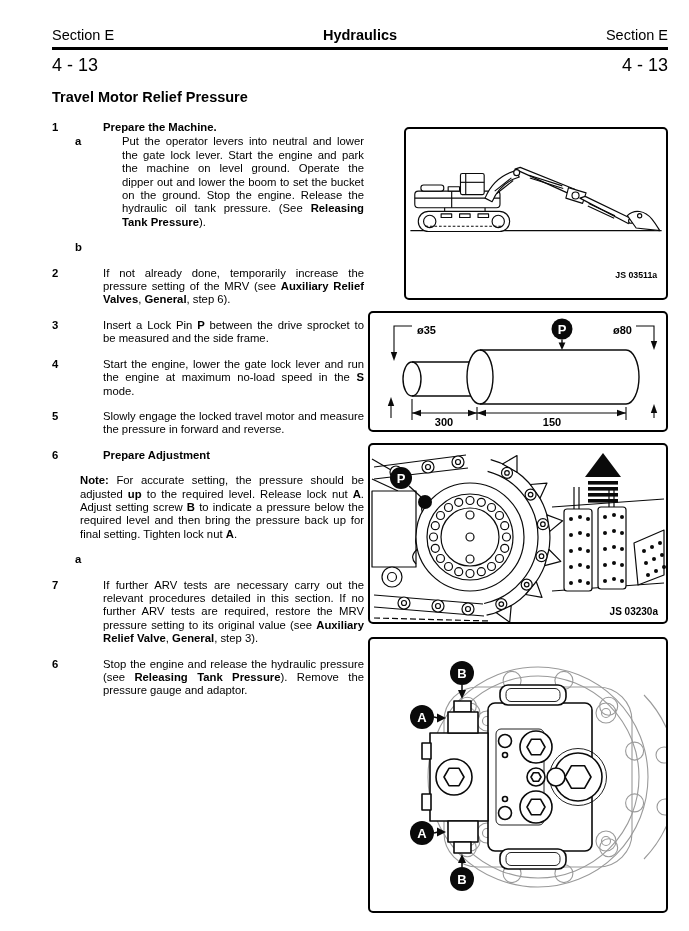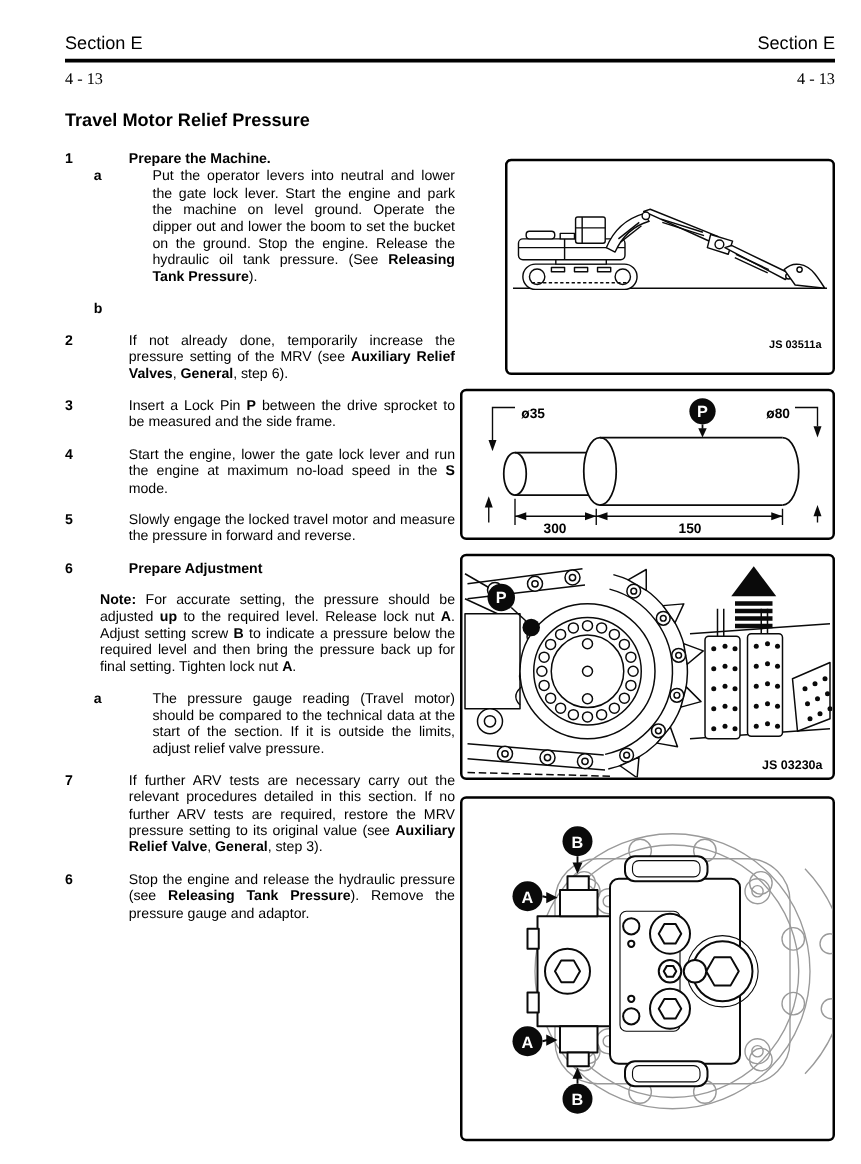--- a/index.html
+++ b/index.html
@@ -7,21 +7,21 @@
         font-family:"Liberation Sans","DejaVu Sans",sans-serif;color:#000;overflow:hidden;}
   
   .hdr{position:absolute;left:52px;top:27px;width:616px;}
   .hdr-row{display:flex;align-items:baseline;}
   .hdr-row .l{flex:1;text-align:left;}
   .hdr-row .c{flex:1;text-align:center;}
   .hdr-row .r{flex:1;text-align:right;}
   .hdr-row1{font-size:14.5px;}
   .hdr-row1 .c{font-weight:bold;}
   .hdr-rule{border:none;border-top:3px solid #000;margin:4px 0 5px 0;}
-  .hdr-row2{font-size:13px;font-family:Liberation Serif, serif;}
+  .hdr-row2{font-size:18px;}
   
   .doc-title{position:absolute;left:52px;top:89px;font-size:14.5px;font-weight:bold;}
   
   .procedure{position:absolute;left:52px;top:121px;width:312px;
              font-size:11.3px;line-height:13.4px;}
   .block{display:flex;margin:0 0 12px 0;}
   .block.tight{margin-bottom:1px;}
   .block.substep{padding-left:23px;}
   .block .label{flex:0 0 23px;font-weight:bold;}
   .block.substep .label{flex:0 0 19px;}
@@ -46,20 +46,21 @@
   .g{stroke:#9a9a9a;fill:none;}
 </style>
 </head>
 <body>
 
 <div class="page">
 
   <div class="hdr">
     <div class="hdr-row hdr-row1">
       <span class="l">Section E</span>
+      <span class="c">Hydraulics</span>
       <span class="r">Section E</span>
     </div>
     <hr class="hdr-rule">
     <div class="hdr-row hdr-row2">
       <span class="l">4 - 13</span>
       <span class="r">4 - 13</span>
     </div>
   </div>
 
   <div class="doc-title">Travel Motor Relief Pressure</div>
@@ -94,21 +95,20 @@
       </div>
       <div class="block step">
         <span class="label">6</span>
         <div class="body"><span class="b">Prepare Adjustment</span></div>
       </div>
       <div class="block note">
         <div class="body"><span class="b">Note:</span><span> For accurate setting, the pressure should be adjusted </span><span class="b">up</span><span> to the required level. Release lock nut </span><span class="b">A</span><span>. Adjust setting screw </span><span class="b">B</span><span> to indicate a pressure below the required level and then bring the pressure back up for final setting. Tighten lock nut </span><span class="b">A</span><span>.</span></div>
       </div>
       <div class="block substep">
         <span class="label">a</span>
-        <div class="body"><span>The pressure gauge reading (Travel motor) should be compared to the technical data at the start of the section. If it is outside the limits, adjust relief valve pressure.</span></div>
       </div>
       <div class="block step">
         <span class="label">7</span>
         <div class="body"><span>If further ARV tests are necessary carry out the relevant procedures detailed in this section. If no further ARV tests are required, restore the MRV pressure setting to its original value (see </span><span class="b">Auxiliary Relief Valve</span><span>, </span><span class="b">General</span><span>, step 3).</span></div>
       </div>
       <div class="block step">
         <span class="label">6</span>
         <div class="body"><span>Stop the engine and release the hydraulic pressure (see </span><span class="b">Releasing Tank Pressure</span><span>). Remove the pressure gauge and adaptor.</span></div>
       </div>
     </div>

